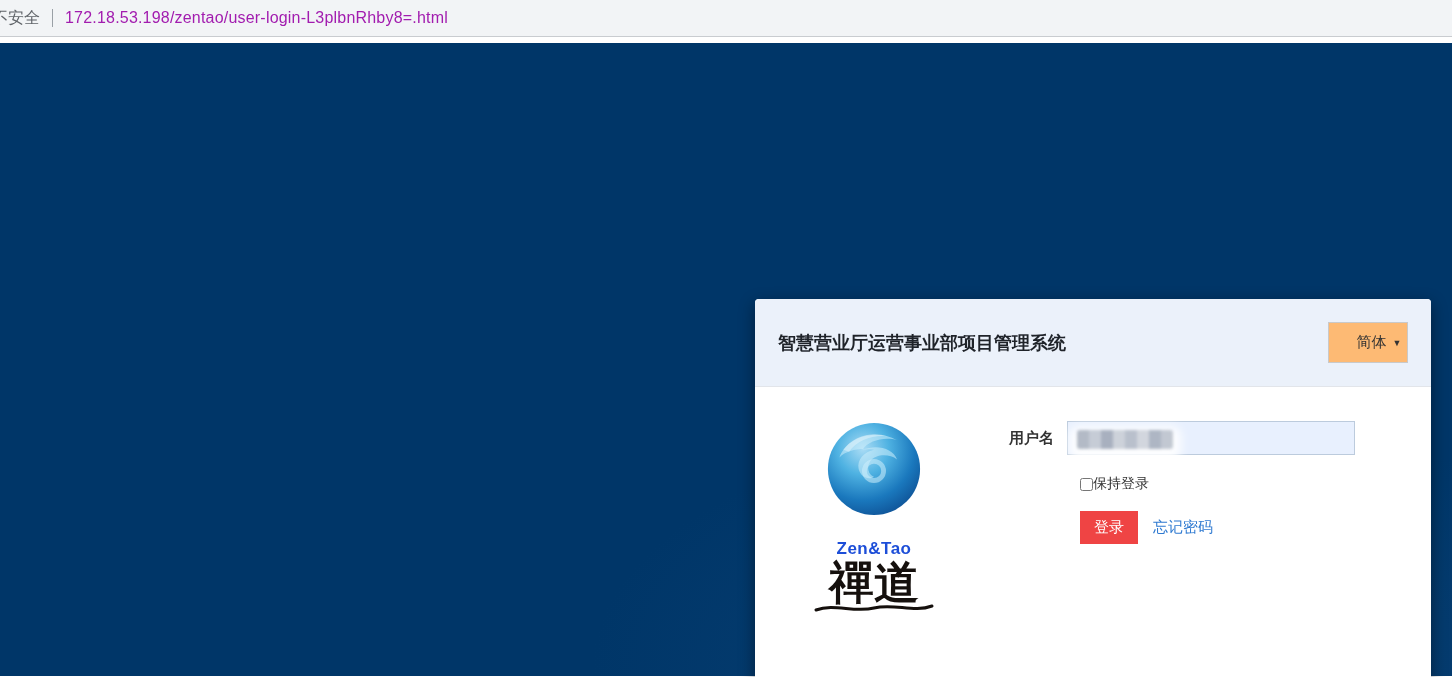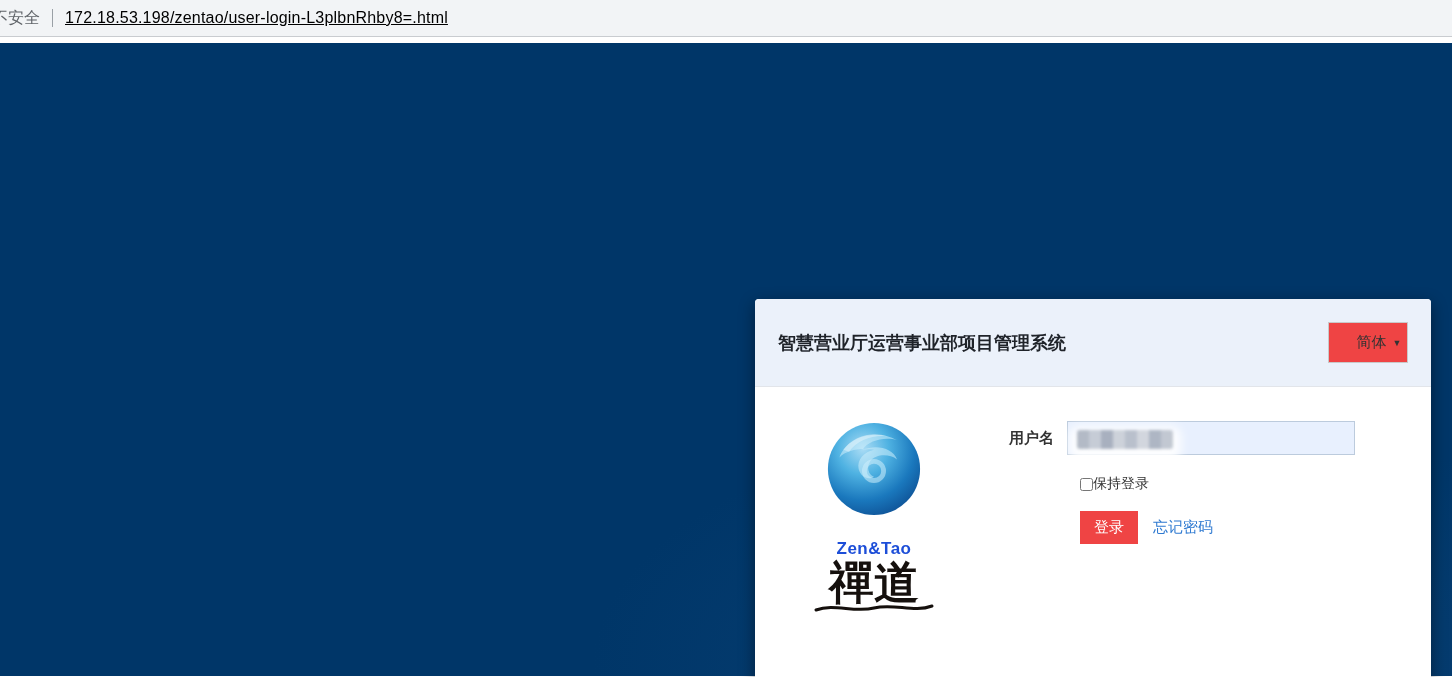--- a/index.html
+++ b/index.html
@@ -26,23 +26,22 @@
   }
   .urlbar-divider {
     display: inline-block;
     width: 1px;
     height: 18px;
     background: #9aa0a6;
     margin: 0 12px 0 12px;
   }
   .url-text {
     font-size: 16px;
-    color: #000000;
+    color: #a21caf;
     letter-spacing: 0.2px;
-    text-decoration: underline;
   }
 
   .page-top-gap { height: 6px; background: #ffffff; }
 
   
   .page {
     position: relative;
     height: 633px;
     background: radial-gradient(ellipse 900px 420px at 78% 98%, #0a4277 0%, #003668 60%), #003668;
   }
@@ -69,21 +68,21 @@
     padding: 0 23px;
   }
   .card-title {
     font-size: 18px;
     font-weight: 700;
     color: #1f2329;
   }
   .lang-btn {
     width: 80px;
     height: 41px;
-    background: #ef4444;
+    background: #fdba74;
     border: 1px solid #c9c9c9;
     font-size: 15px;
     color: #333;
     cursor: pointer;
     display: flex;
     align-items: center;
     justify-content: center;
     gap: 6px;
     font-family: inherit;
     padding-left: 22px;

